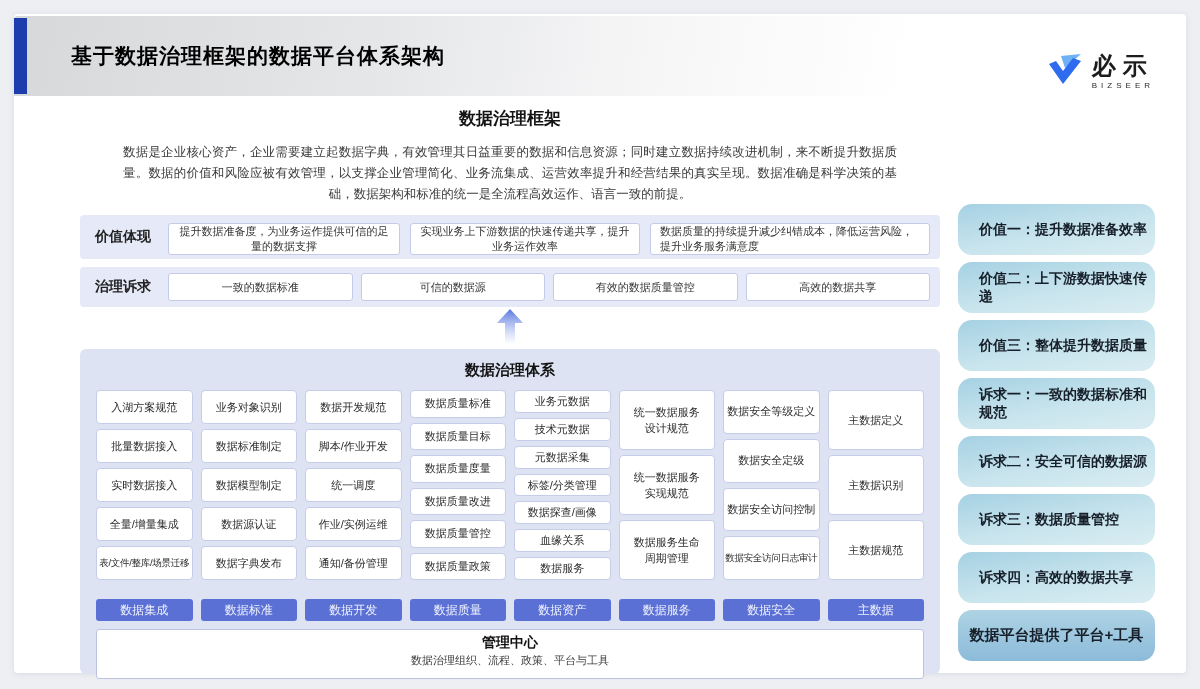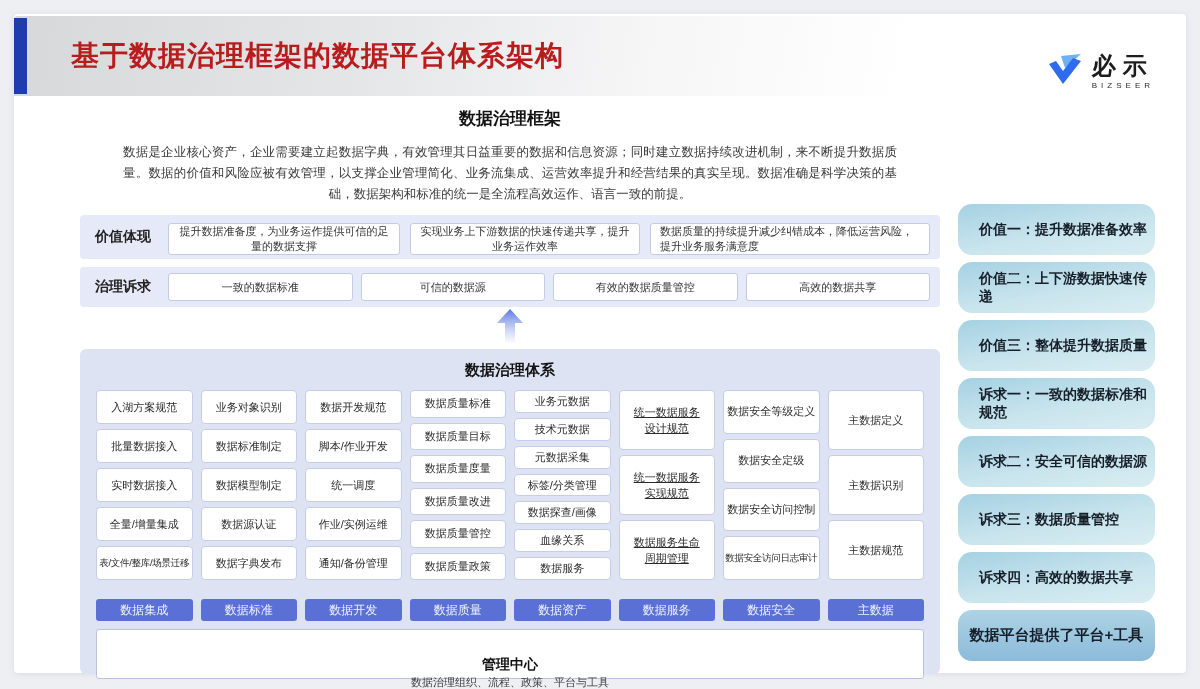--- a/index.html
+++ b/index.html
@@ -8,21 +8,21 @@
   .card { position:relative; width:1172px; height:659px; margin:14px auto 0;
     background:#fff; border-radius:4px; box-shadow:0 1px 6px rgba(40,50,80,.10); }
 
   
   .header { position:relative; height:84px; }
   .header-bg { position:absolute; left:0; top:2px; width:930px; height:80px;
     background:linear-gradient(100deg,#d7d8da 0%,#e5e6e8 38%,#f6f6f7 68%,rgba(255,255,255,0) 96%);
     border-radius:4px 16px 70px 0; }
   .accent { position:absolute; left:0; top:4px; width:13px; height:76px; background:#1d3cae; }
   .h-title { position:absolute; left:57px; top:50%; transform:translateY(-50%);
-    font-size:28px; font-weight:800; color:#b91c1c; letter-spacing:1px; }
+    font-size:21px; font-weight:800; color:#000000; letter-spacing:1px; }
   .logo { position:absolute; right:32px; top:40px; display:flex; align-items:flex-start; gap:9px; }
   .logo-txt { display:flex; flex-direction:column; }
   .logo-name { font-size:24px; font-weight:700; color:#1c1c1c; letter-spacing:7px; line-height:24px; }
   .logo-sub { font-size:8px; color:#2a2a2a; letter-spacing:4px; margin-top:3px; }
 
   
   .content { display:flex; padding:0 31px 0 66px; }
   .main { width:860px; }
   .sidebar { width:197px; margin-left:18px; padding-top:106px; }
   .sidebar-inner { height:457px; display:flex; flex-direction:column; justify-content:space-between; }
@@ -53,27 +53,27 @@
 
   
   .bigbox { height:325px; background:#dee3f3; border-radius:6px; padding:11px 16px 0; }
   .gov-title { text-align:center; font-size:15px; font-weight:700; color:#141414;
     line-height:20px; margin-bottom:10px; }
   .grid { display:flex; gap:8px; height:190px; }
   .gcol { flex:1; display:flex; flex-direction:column; gap:5px; min-width:0; }
   .cell { background:#fff; border:1px solid #c6cde8; border-radius:4px; flex:1; min-height:0;
     display:flex; align-items:center; justify-content:center; font-size:11px; color:#2b2b2b;
     white-space:nowrap; overflow:hidden; }
-  .cell.multi { white-space:pre-line; text-align:center; line-height:16px;text-decoration:underline; }
+  .cell.multi { white-space:pre-line; text-align:center; line-height:16px; }
   .cell.tight { font-size:9.5px; letter-spacing:-0.3px; }
   .btn-row { display:flex; gap:8px; margin-top:19px; }
   .btn { flex:1; height:22px; background:#5b70d4; border-radius:3px; color:#eff2ff;
     font-size:12px; display:flex; align-items:center; justify-content:center; }
   .mgmt { margin-top:8px; background:#fff; border:1px solid #bcc3e0; border-radius:3px;
-    height:50px; text-align:center; padding-top:24px; }
+    height:50px; text-align:center; padding-top:2px; }
   .mgmt-title { font-size:14px; font-weight:700; color:#111; line-height:20px; }
   .mgmt-sub { font-size:11px; color:#3c3c3c; line-height:17px; }
 
   
   .s-item { height:51px; display:flex; align-items:center; padding-left:21px;
     font-size:14px; font-weight:600; color:#17202a; border-radius:14px;
     background:linear-gradient(170deg,#a5d1e3 0%,#c8e4ed 55%,#d9edf2 100%); }
   .s-item.primary { justify-content:center; padding-left:0; font-weight:700; font-size:15px;
     background:linear-gradient(180deg,#aed3e4 0%,#8cbbda 100%); }
 </style>

